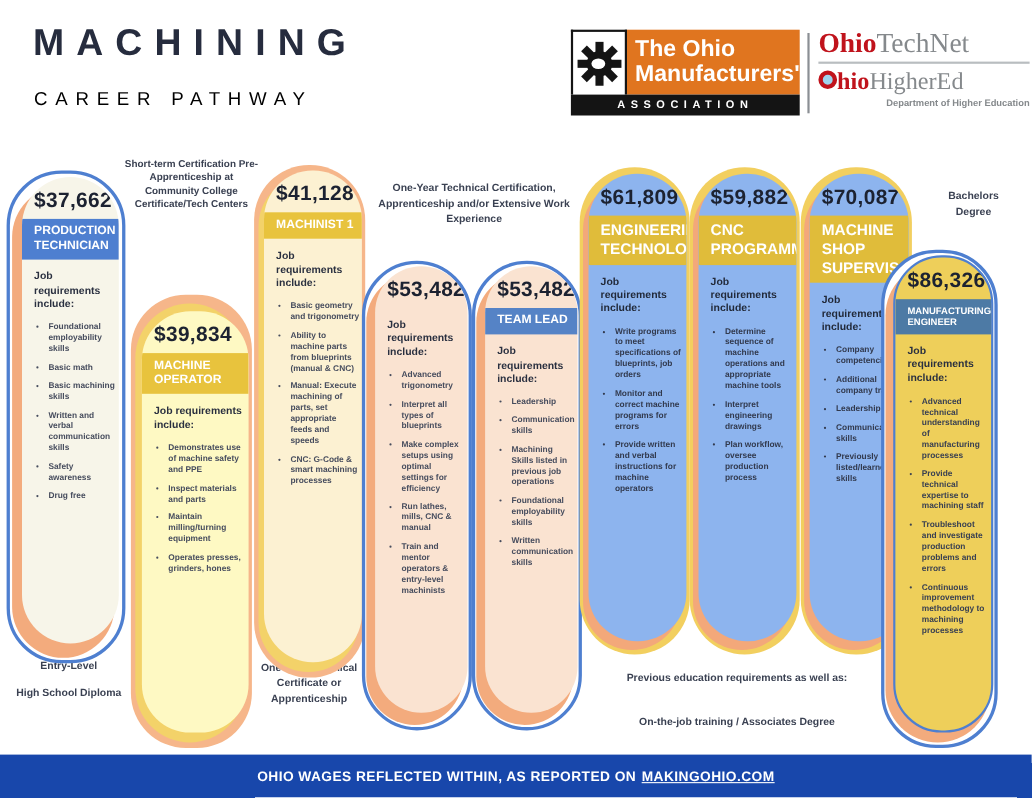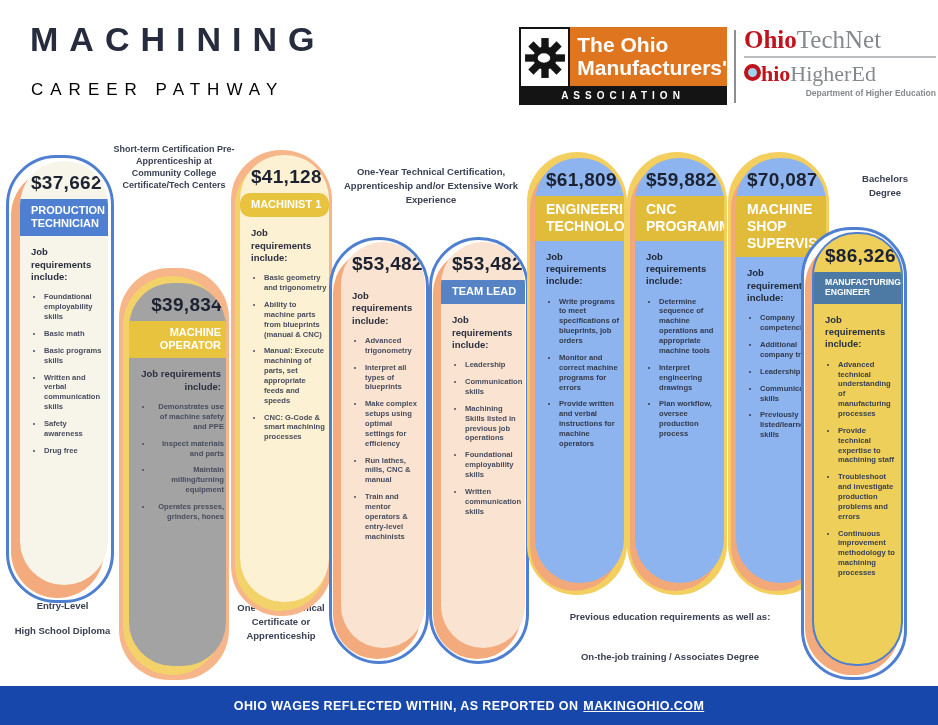--- a/index.html
+++ b/index.html
@@ -49,29 +49,29 @@
   .c1{left:6px;top:155px;width:108px;height:448px;}
   .c1 .pill-back{inset:0;border:3px solid #4e7fd0;background:#ffffff;}
   .c1 .pill-mid{left:5px;top:14px;right:10px;bottom:5px;background:#f3ab7d;}
   .c1 .pill-body{left:14px;top:6px;right:6px;bottom:18px;background:#f7f5e9;border-radius:44px;}
   .c1 .role-band{background:#4e7fd0;}
 
   
   .c2{left:119px;top:268px;width:110px;height:412px;}
   .c2 .pill-back{inset:0;background:#f6b68a;}
   .c2 .pill-mid{left:4px;top:8px;right:7px;bottom:5px;background:#f3d269;}
-  .c2 .pill-body{left:10px;top:15px;right:3px;bottom:14px;background:#a3a3a3;border-radius:44px;text-align:right;}
+  .c2 .pill-body{left:10px;top:15px;right:3px;bottom:14px;background:#fef9c3;border-radius:44px;}
   .c2 .role-band{background:#e8c33d;}
 
   
   .c3{left:231px;top:150px;width:101px;height:466px;}
   .c3 .pill-back{inset:0;background:#f6b68a;}
   .c3 .pill-mid{left:4px;top:10px;right:6px;bottom:5px;background:#f3d269;}
   .c3 .pill-body{left:9px;top:5px;right:3px;bottom:14px;background:#fcf1d2;border-radius:44px;}
-  .c3 .role-band{background:#e8c33d;border-radius:10px;}
+  .c3 .role-band{background:#e8c33d;}
 
   
   .c4{left:329px;top:237px;width:100px;height:427px;}
   .c5{left:429px;top:237px;width:100px;height:427px;}
   .c4 .pill-back,.c5 .pill-back{inset:0;border:3px solid #4e7fd0;background:#ffffff;}
   .c4 .pill-mid,.c5 .pill-mid{left:4px;top:12px;right:8px;bottom:5px;background:#f3ab7d;}
   .c4 .pill-body,.c5 .pill-body{left:12px;top:5px;right:4px;bottom:16px;background:#fae3d1;border-radius:44px;}
   .c4 .role-band,.c5 .role-band{background:#5583c6;}
 
   
@@ -168,21 +168,21 @@
 <div class="column c1">
   <div class="pill-back"></div>
   <div class="pill-mid"></div>
   <div class="pill-body">
     <div class="salary">$37,662</div>
     <div class="role-band">PRODUCTION TECHNICIAN</div>
     <div class="req-label">Job requirements include:</div>
     <ul class="bullets">
         <li>Foundational employability skills</li>
         <li>Basic math</li>
-        <li>Basic programs skills</li>
+        <li>Basic machining skills</li>
         <li>Written and verbal communication skills</li>
         <li>Safety awareness</li>
         <li>Drug free</li>
       </ul>
   </div>
 </div>
 
 <div class="column c2">
   <div class="pill-back"></div>
   <div class="pill-mid"></div>

